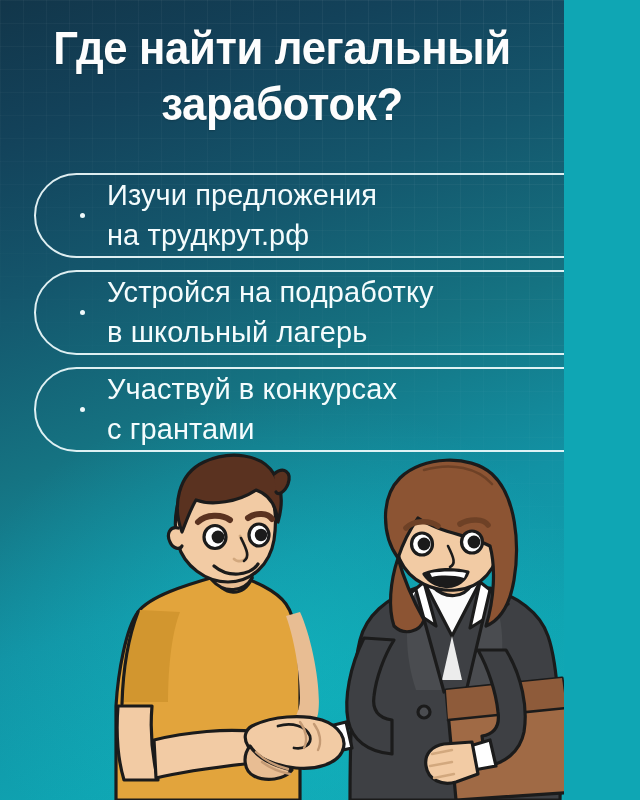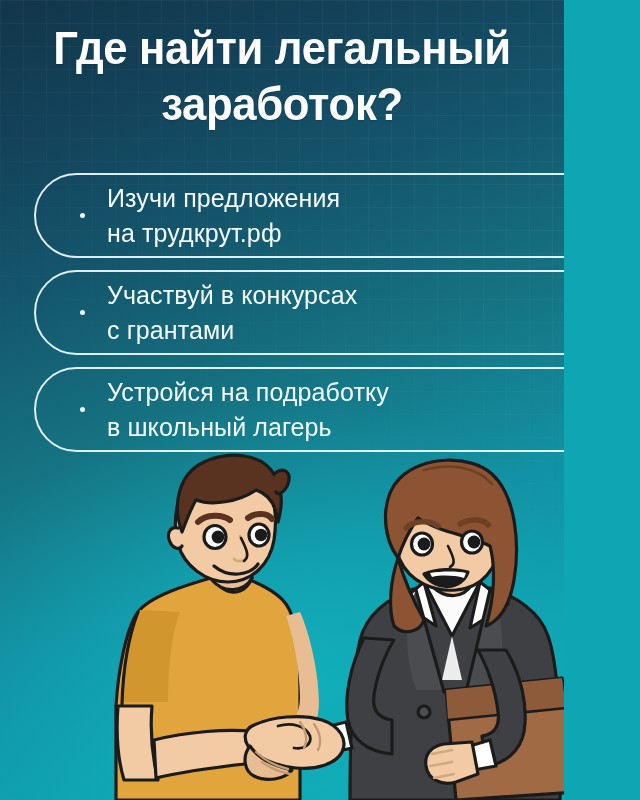--- a/index.html
+++ b/index.html
@@ -80,21 +80,21 @@
     width:5px; height:5px;
     border-radius:50%;
     background:#eef9fb;
     flex:0 0 auto;
     margin-left:44px;
     margin-right:22px;
     align-self:center;
   }
   .pill-text {
     color:#f4fcfd;
-    font-size:25px;
+    font-size:29px;
     line-height:1.37;
     white-space:pre-line;
     letter-spacing:.1px;
     padding-right:20px;
   }
 
   
   #illo { position:absolute; left:0; bottom:0; width:640px; height:360px; }
 </style>
 </head>
@@ -111,28 +111,28 @@
   <div id="list">
 
     <div class="pill">
       <span class="bullet"></span>
       <span class="pill-text">Изучи предложения
 на трудкрут.рф</span>
     </div>
 
     <div class="pill">
       <span class="bullet"></span>
+      <span class="pill-text">Устройся на подработку
+в школьный лагерь</span>
+    </div>
+
+    <div class="pill">
+      <span class="bullet"></span>
       <span class="pill-text">Участвуй в конкурсах
 с грантами</span>
-    </div>
-
-    <div class="pill">
-      <span class="bullet"></span>
-      <span class="pill-text">Устройся на подработку
-в школьный лагерь</span>
     </div>
 
   </div>
 
   <svg id="illo" viewBox="0 0 640 360" xmlns="http://www.w3.org/2000/svg">
     <defs>
       <clipPath id="frame">
           <rect x="0" y="0" width="640" height="360"></rect>
         </clipPath>
     </defs>

